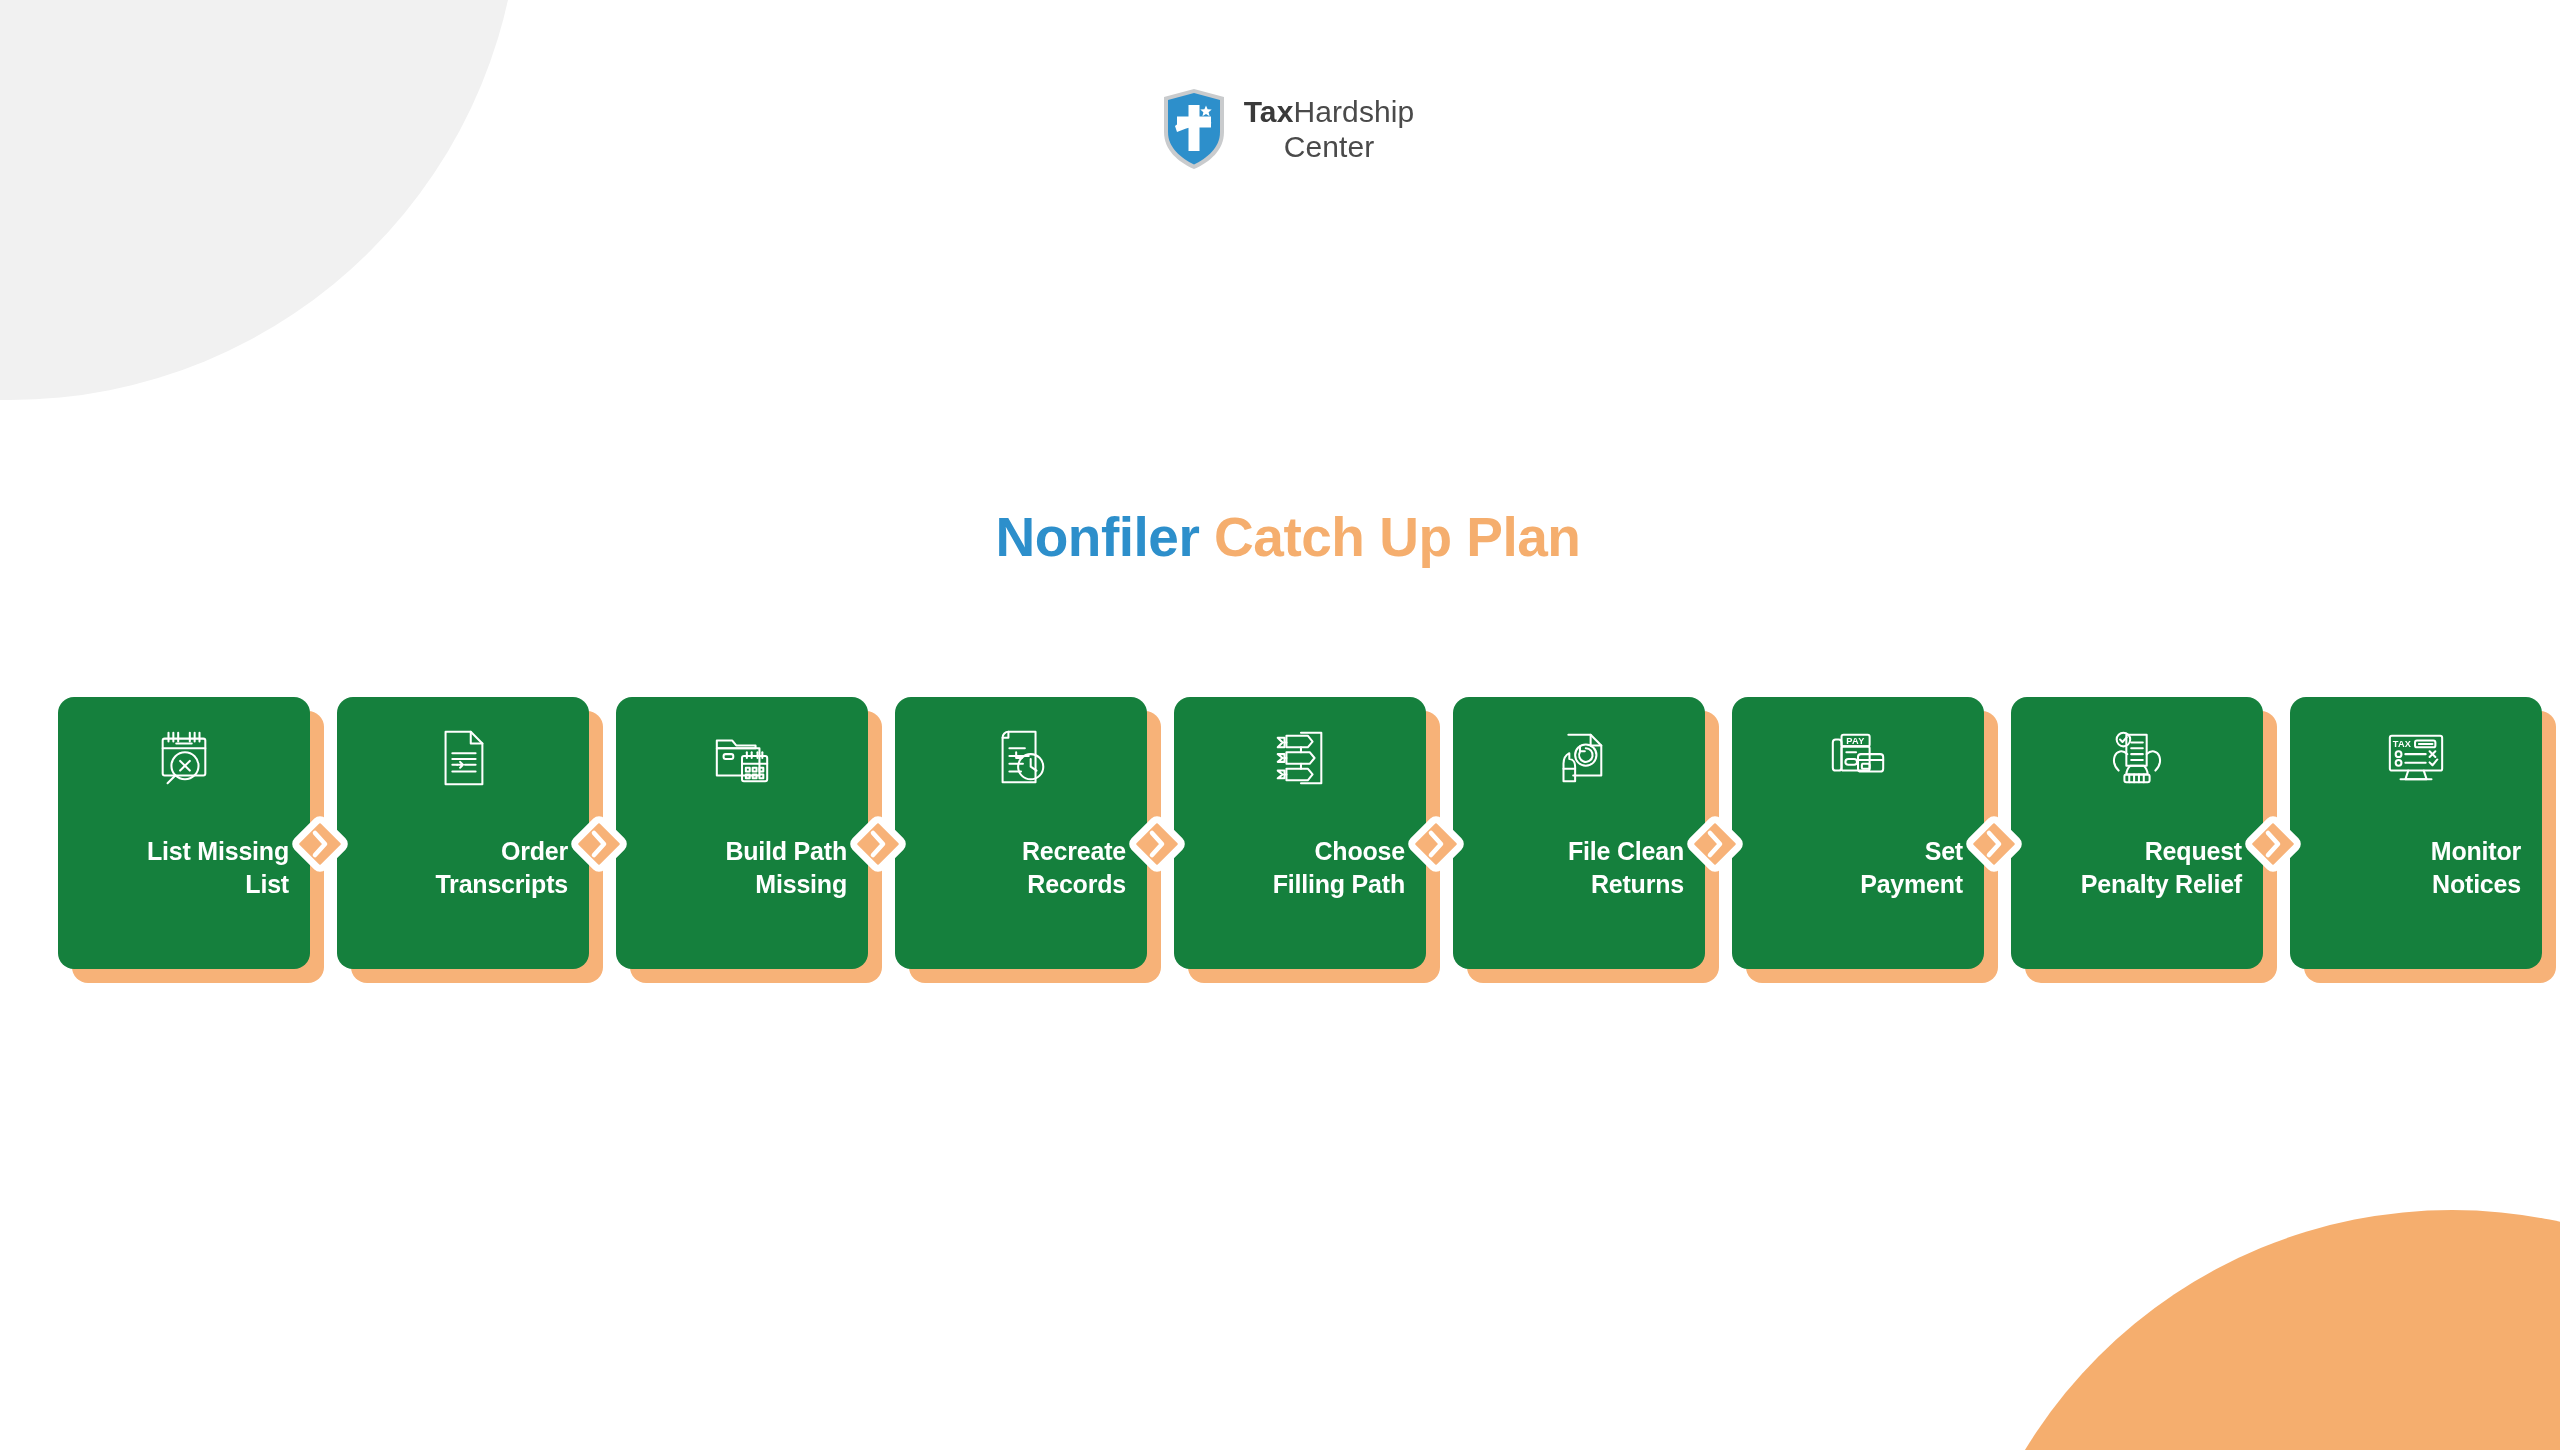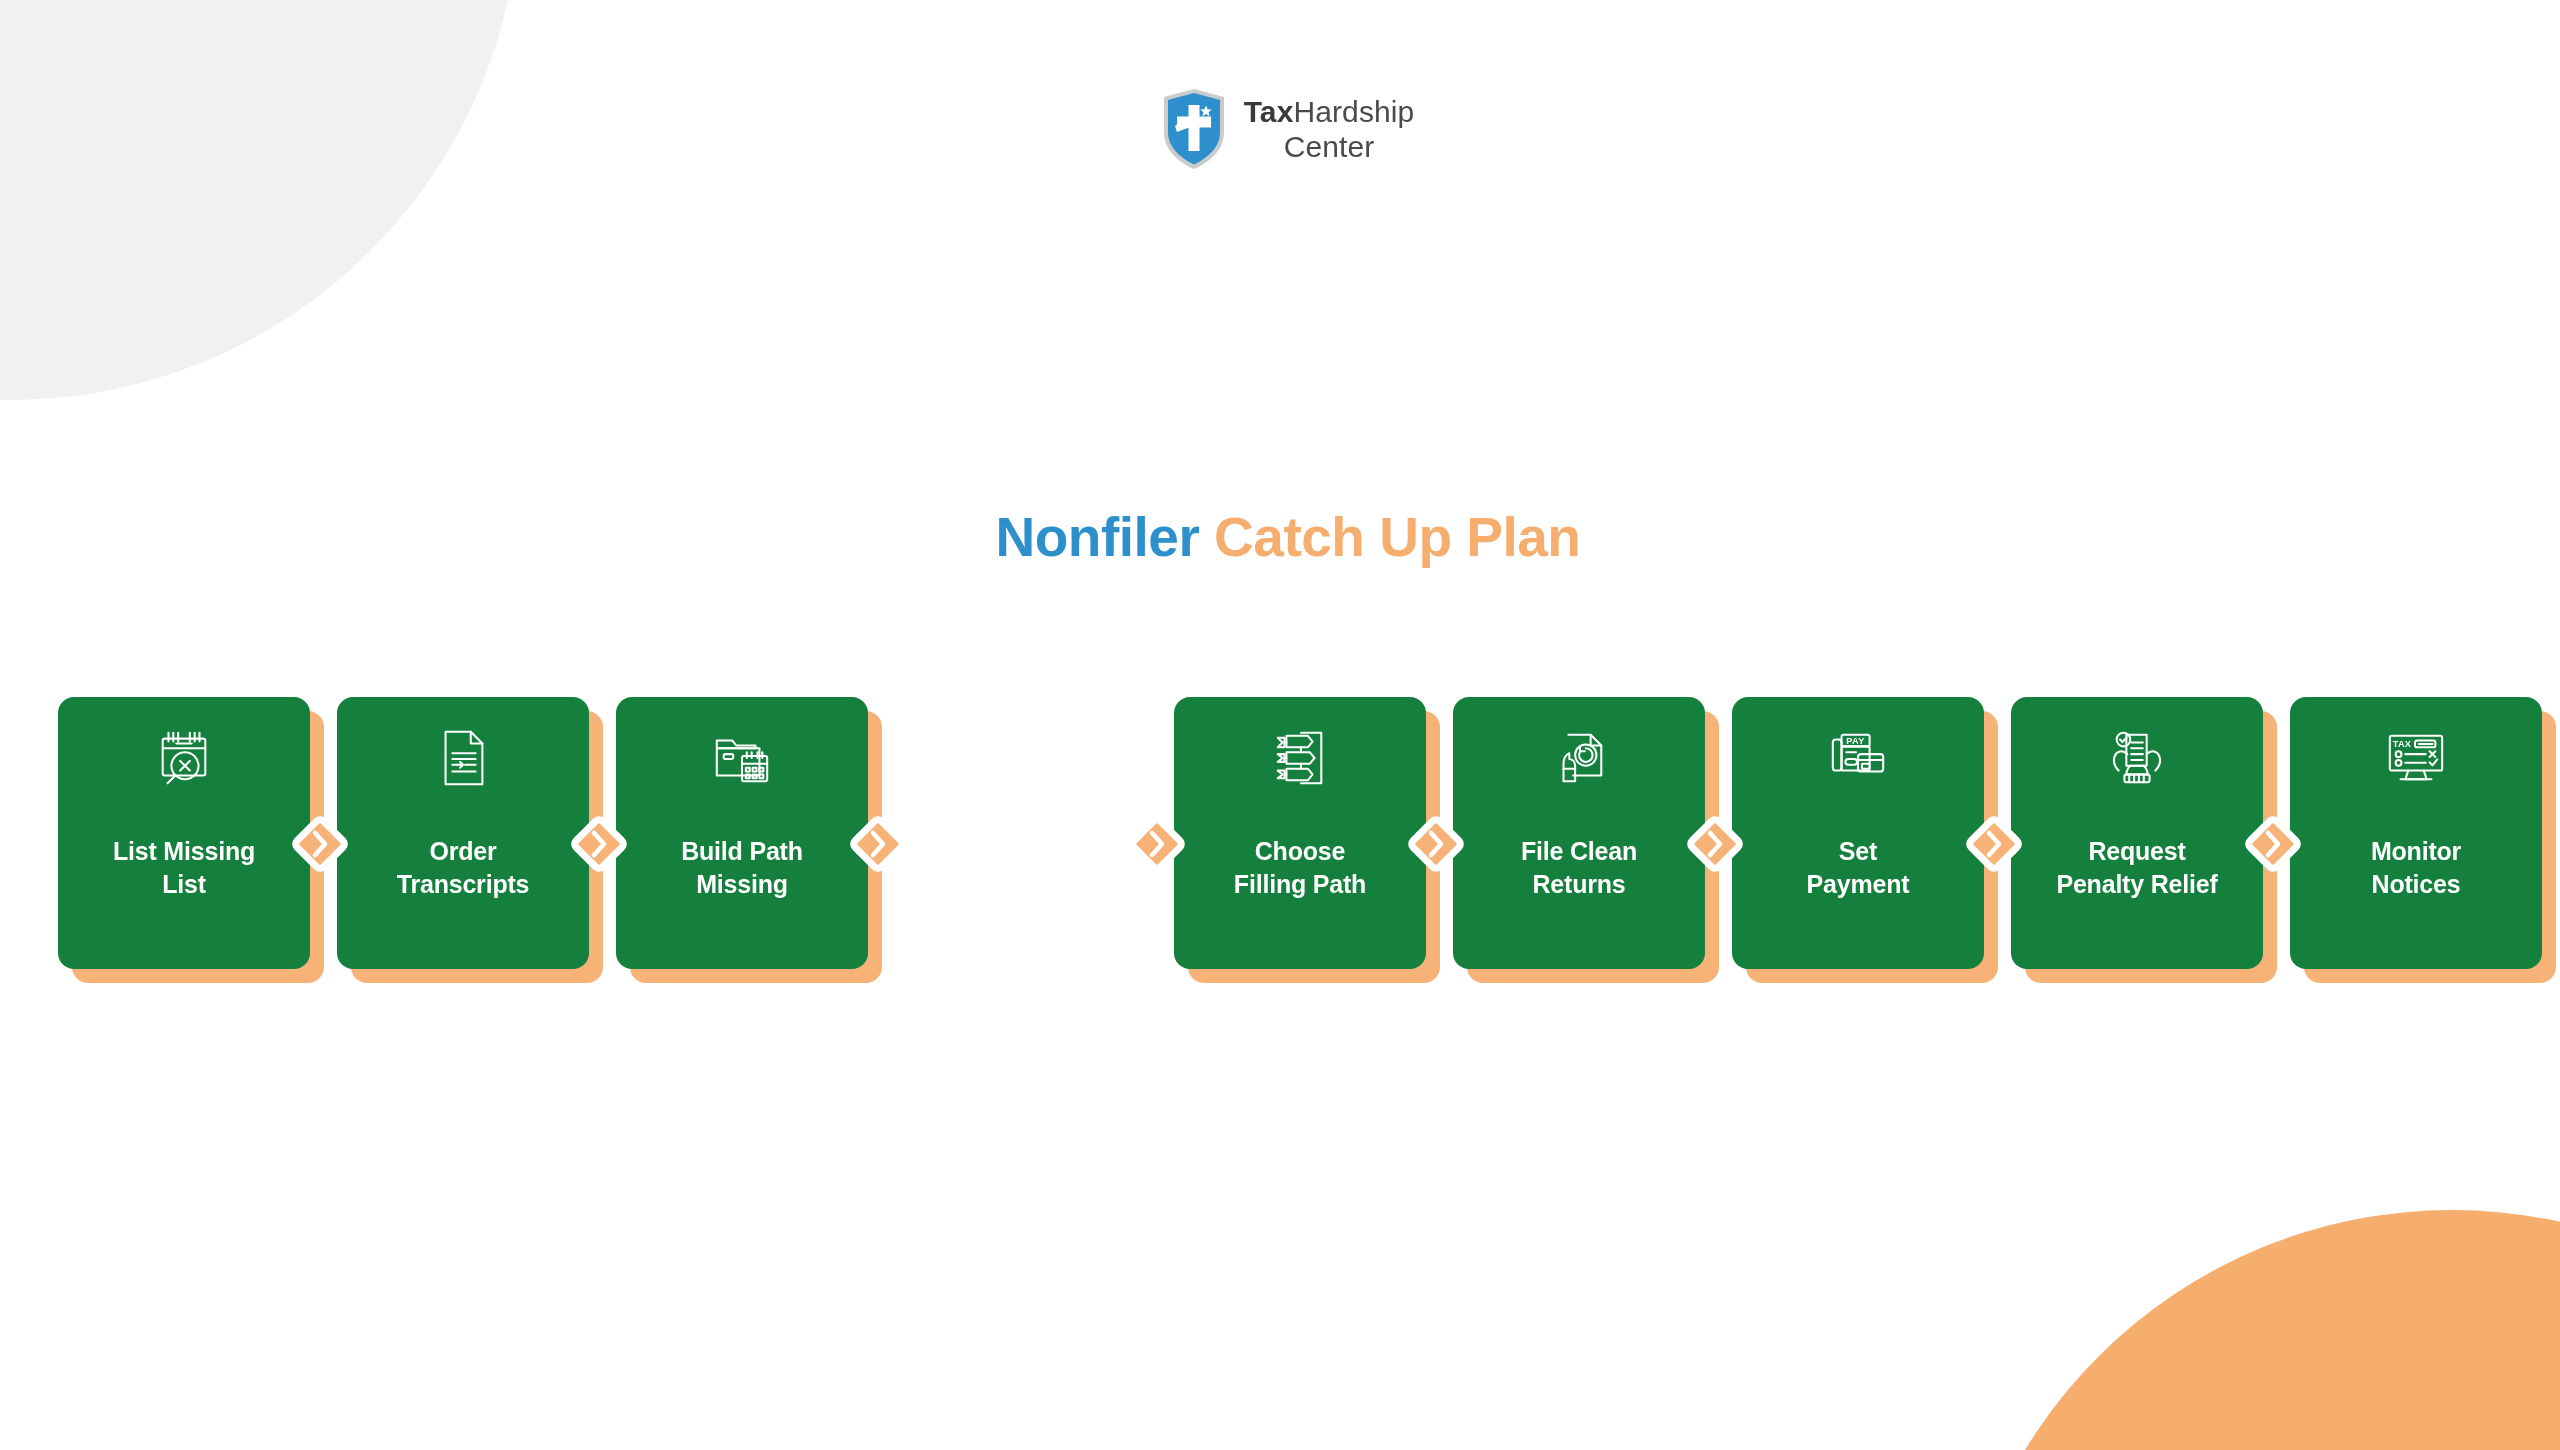--- a/index.html
+++ b/index.html
@@ -137,21 +137,21 @@
   .step-icon {
     width: 62px;
     height: 62px;
     flex: 0 0 auto;
   }
   .step-icon svg { display: block; width: 62px; height: 62px; }
 
   .step-label {
     margin-top: 46px;
     width: 210px;
-    text-align: center;
+    text-align: right;
     color: #ffffff;
     font-size: 25px;
     font-weight: bold;
     line-height: 1.32;
     letter-spacing: -0.2px;
   }
 
   
   .connector {
     position: absolute;
@@ -314,20 +314,44 @@
       </div>
     </div>
     <div class="connector" style="left: 789px;">
       <div class="connector-shape"></div>
       <div class="connector-chevron">
         <svg width="20" height="30" viewBox="0 0 20 30">
           <path d="M5 4 L15 15 L5 26" fill="none" stroke="#ffffff" stroke-width="4.6" stroke-linecap="round" stroke-linejoin="round"></path>
         </svg>
       </div>
     </div>
+    <div class="step" style="left: 837px;">
+      <div class="step-shadow"></div>
+      <div class="step-card">
+        <div class="step-icon">
+    <svg viewBox="0 0 64 64">
+      <g fill="none" stroke="#ffffff" stroke-width="2.1" stroke-linecap="round" stroke-linejoin="round">
+        <path d="M13 11 a6 6 0 0 1 6 -6 H47 V57 H13 Z"></path>
+        <path d="M19 5 v6 h-6"></path>
+        <line x1="20" y1="22" x2="36" y2="22"></line>
+        <line x1="20" y1="30" x2="40" y2="30"></line>
+        <line x1="20" y1="38" x2="34" y2="38"></line>
+        <line x1="20" y1="46" x2="32" y2="46"></line>
+        <circle cx="42" cy="41" r="13"></circle>
+        <path d="M33 32 h-6 v-6"></path>
+        <path d="M42 33 v8 l6 4"></path>
+      </g>
+    </svg>
+        </div>
+        <div class="step-label">
+          <div>Recreate</div>
+          <div>Records</div>
+        </div>
+      </div>
+    </div>
     <div class="connector" style="left: 1068px;">
       <div class="connector-shape"></div>
       <div class="connector-chevron">
         <svg width="20" height="30" viewBox="0 0 20 30">
           <path d="M5 4 L15 15 L5 26" fill="none" stroke="#ffffff" stroke-width="4.6" stroke-linecap="round" stroke-linejoin="round"></path>
         </svg>
       </div>
     </div>
     <div class="step" style="left: 1116px;">
       <div class="step-shadow"></div>

